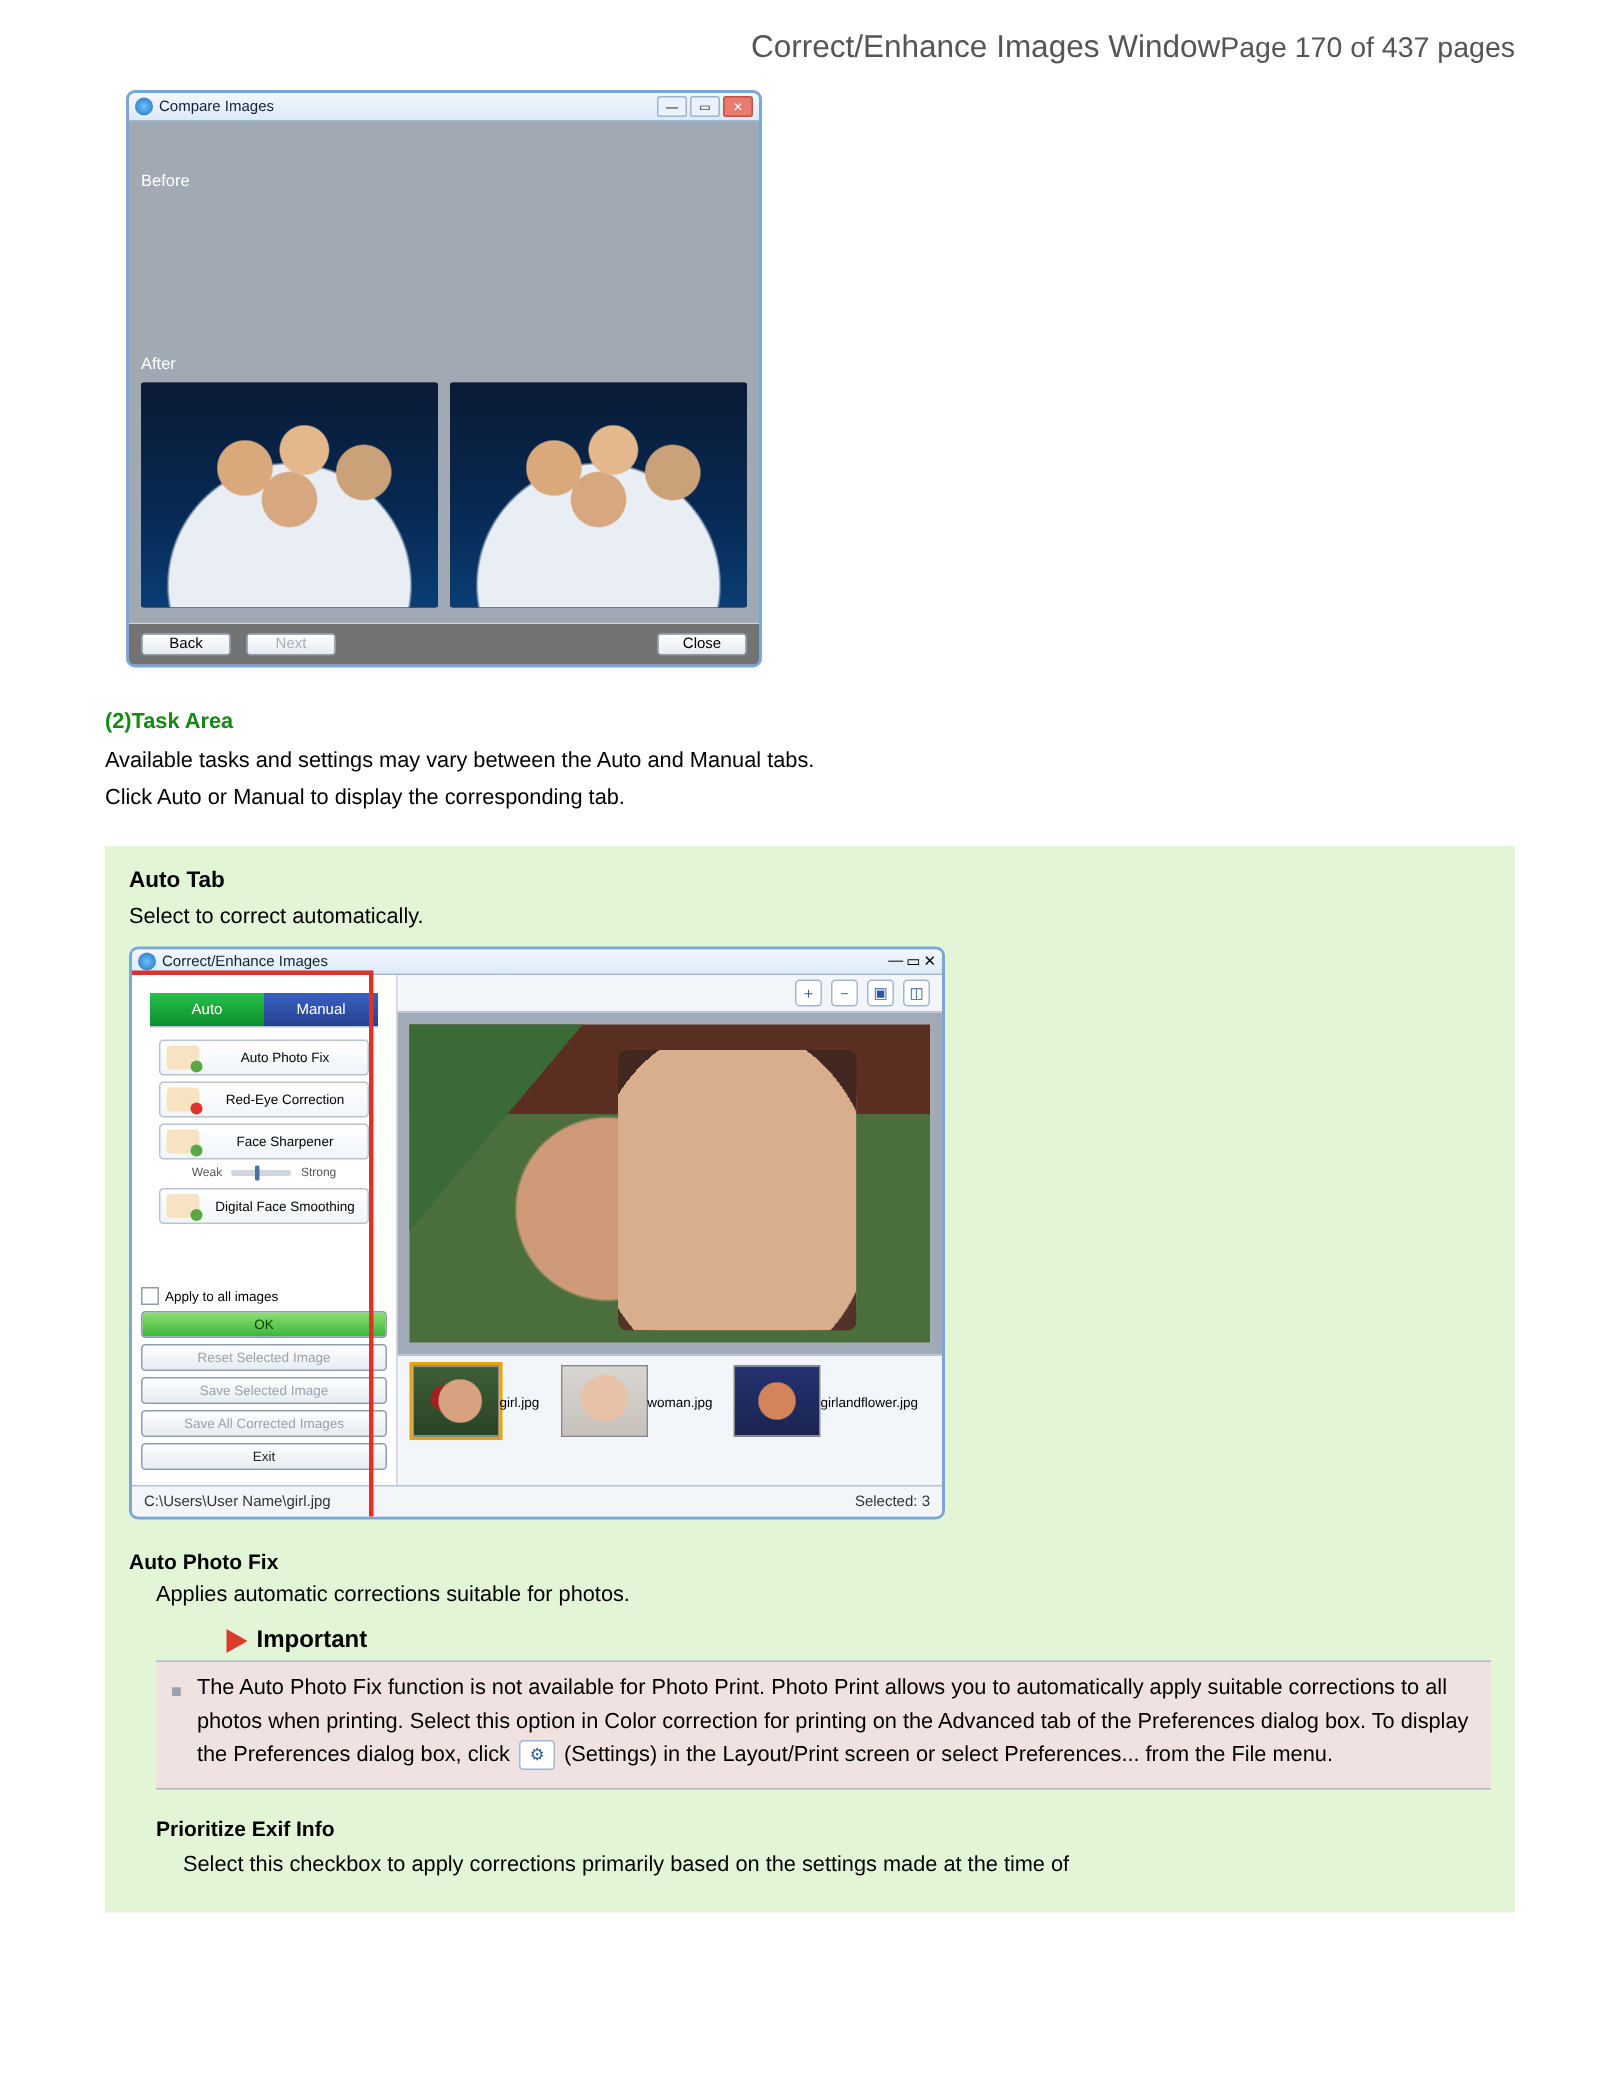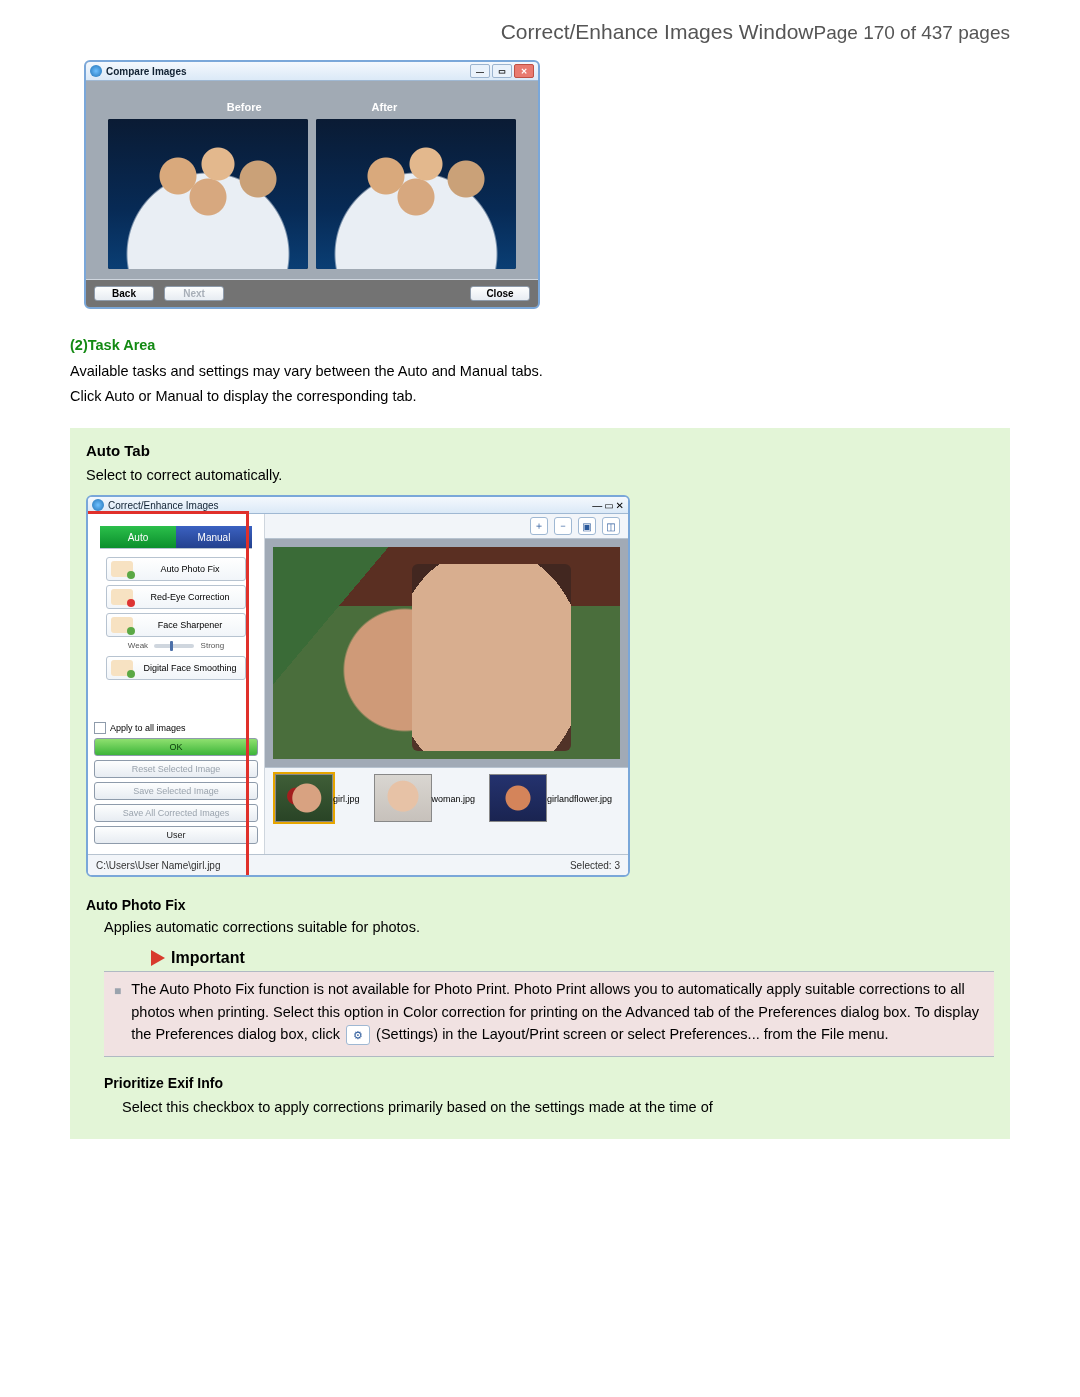--- a/index.html
+++ b/index.html
@@ -21,28 +21,27 @@
     font-size: 20px;
     color: #555;
     margin-bottom: 16px;
   }
   .hdr .title { font-size: 21px; }
   .hdr .page-num { font-size: 19px; }
 
   
   .cmp-outer {
     margin-left: 14px;
-    width: 456px;
+    width: 424px;
     border: 2px solid #7aa7d9;
     border-radius: 6px;
     background: #a1aab4;
     padding: 0;
     box-sizing: border-box;
     overflow: hidden;
-    font-weight: bold;
   }
   .cmp-titlebar {
     background: linear-gradient(#f4f8fd,#dbe9f7);
     border-bottom: 1px solid #9fb8d3;
     display: flex;
     align-items: center;
     padding: 2px 4px;
     font-size: 10px;
   }
   .cmp-titlebar .tw-logo {
@@ -55,21 +54,21 @@
   .cmp-titlebar .tw-btn {
     width: 18px; height: 12px;
     border: 1px solid #9cb4cf;
     border-radius: 2px;
     background: #eaf2fb;
     font-size: 8px;
     display: flex; align-items: center; justify-content: center;
   }
   .cmp-titlebar .tw-btn.close { background: #e97a6f; color: #fff; border-color: #c05043;}
   .cmp-body { padding: 8px 8px 10px 8px; background: #a1aab4; }
-  .cmp-labels { display: flex; justify-content: center; gap: 110px; color: #fff; font-size: 11px; margin: 12px 0 6px 0;}
+  .cmp-labels { display: flex; justify-content: center; gap: 110px; color: #fff; font-size: 11px; margin: 26px 0 6px 0; flex-direction: column;}
   .cmp-pair { display: flex; gap: 8px; justify-content: center; }
   .cmp-thumb {
     width: 200px; height: 150px;
     background: #0a0f18;
     border-radius: 2px;
     position: relative;
     overflow: hidden;
   }
   
   .cmp-thumb::before {
@@ -372,21 +371,21 @@
 
           <div class="side-lower">
             <div class="apply-row">
               <div class="cb"></div>
               <span>Apply to all images</span>
             </div>
             <div class="side-btn ok">OK</div>
             <div class="side-btn">Reset Selected Image</div>
             <div class="side-btn">Save Selected Image</div>
             <div class="side-btn">Save All Corrected Images</div>
-            <div class="side-btn exit">User</div>
+            <div class="side-btn exit">Exit</div>
           </div>
         </div>
 
         <div class="ce-preview">
           <div class="ce-toolbar">
             <div class="tb-icon">＋</div>
             <div class="tb-icon">－</div>
             <div class="tb-icon">▣</div>
             <div class="tb-icon">◫</div>
           </div>

